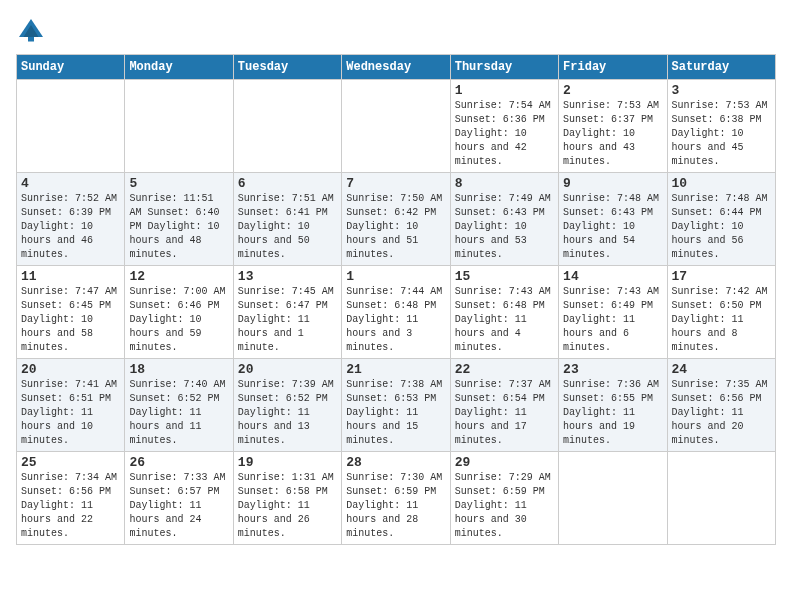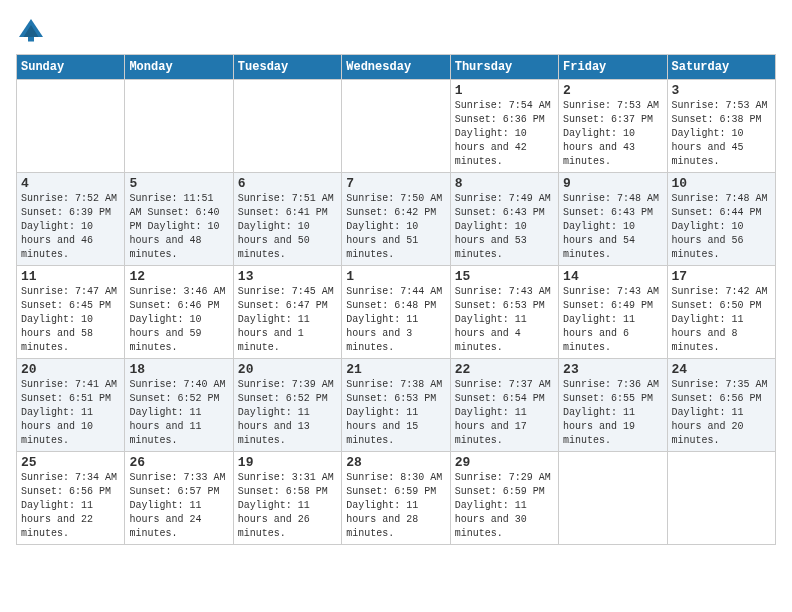--- a/index.html
+++ b/index.html
@@ -203,21 +203,21 @@
         <tr>
           <td>
             <span class="day-number">11</span>
             <div class="day-info">Sunrise: 7:47 AM
 Sunset: 6:45 PM
 Daylight: 10 hours
 and 58 minutes.</div>
           </td>
           <td>
             <span class="day-number">12</span>
-            <div class="day-info">Sunrise: 3:46 AM
+            <div class="day-info">Sunrise: 7:00 AM
 Sunset: 6:46 PM
 Daylight: 10 hours
 and 59 minutes.</div>
           </td>
           <td>
             <span class="day-number">13</span>
             <div class="day-info">Sunrise: 7:45 AM
 Sunset: 6:47 PM
 Daylight: 11 hours
 and 1 minute.</div>
@@ -225,21 +225,21 @@
           <td>
             <span class="day-number">1</span>
             <div class="day-info">Sunrise: 7:44 AM
 Sunset: 6:48 PM
 Daylight: 11 hours
 and 3 minutes.</div>
           </td>
           <td>
             <span class="day-number">15</span>
             <div class="day-info">Sunrise: 7:43 AM
-Sunset: 6:53 PM
+Sunset: 6:48 PM
 Daylight: 11 hours
 and 4 minutes.</div>
           </td>
           <td>
             <span class="day-number">14</span>
             <div class="day-info">Sunrise: 7:43 AM
 Sunset: 6:49 PM
 Daylight: 11 hours
 and 6 minutes.</div>
           </td>
@@ -312,28 +312,28 @@
           </td>
           <td>
             <span class="day-number">26</span>
             <div class="day-info">Sunrise: 7:33 AM
 Sunset: 6:57 PM
 Daylight: 11 hours
 and 24 minutes.</div>
           </td>
           <td>
             <span class="day-number">19</span>
-            <div class="day-info">Sunrise: 3:31 AM
+            <div class="day-info">Sunrise: 1:31 AM
 Sunset: 6:58 PM
 Daylight: 11 hours
 and 26 minutes.</div>
           </td>
           <td>
             <span class="day-number">28</span>
-            <div class="day-info">Sunrise: 8:30 AM
+            <div class="day-info">Sunrise: 7:30 AM
 Sunset: 6:59 PM
 Daylight: 11 hours
 and 28 minutes.</div>
           </td>
           <td>
             <span class="day-number">29</span>
             <div class="day-info">Sunrise: 7:29 AM
 Sunset: 6:59 PM
 Daylight: 11 hours
 and 30 minutes.</div>

